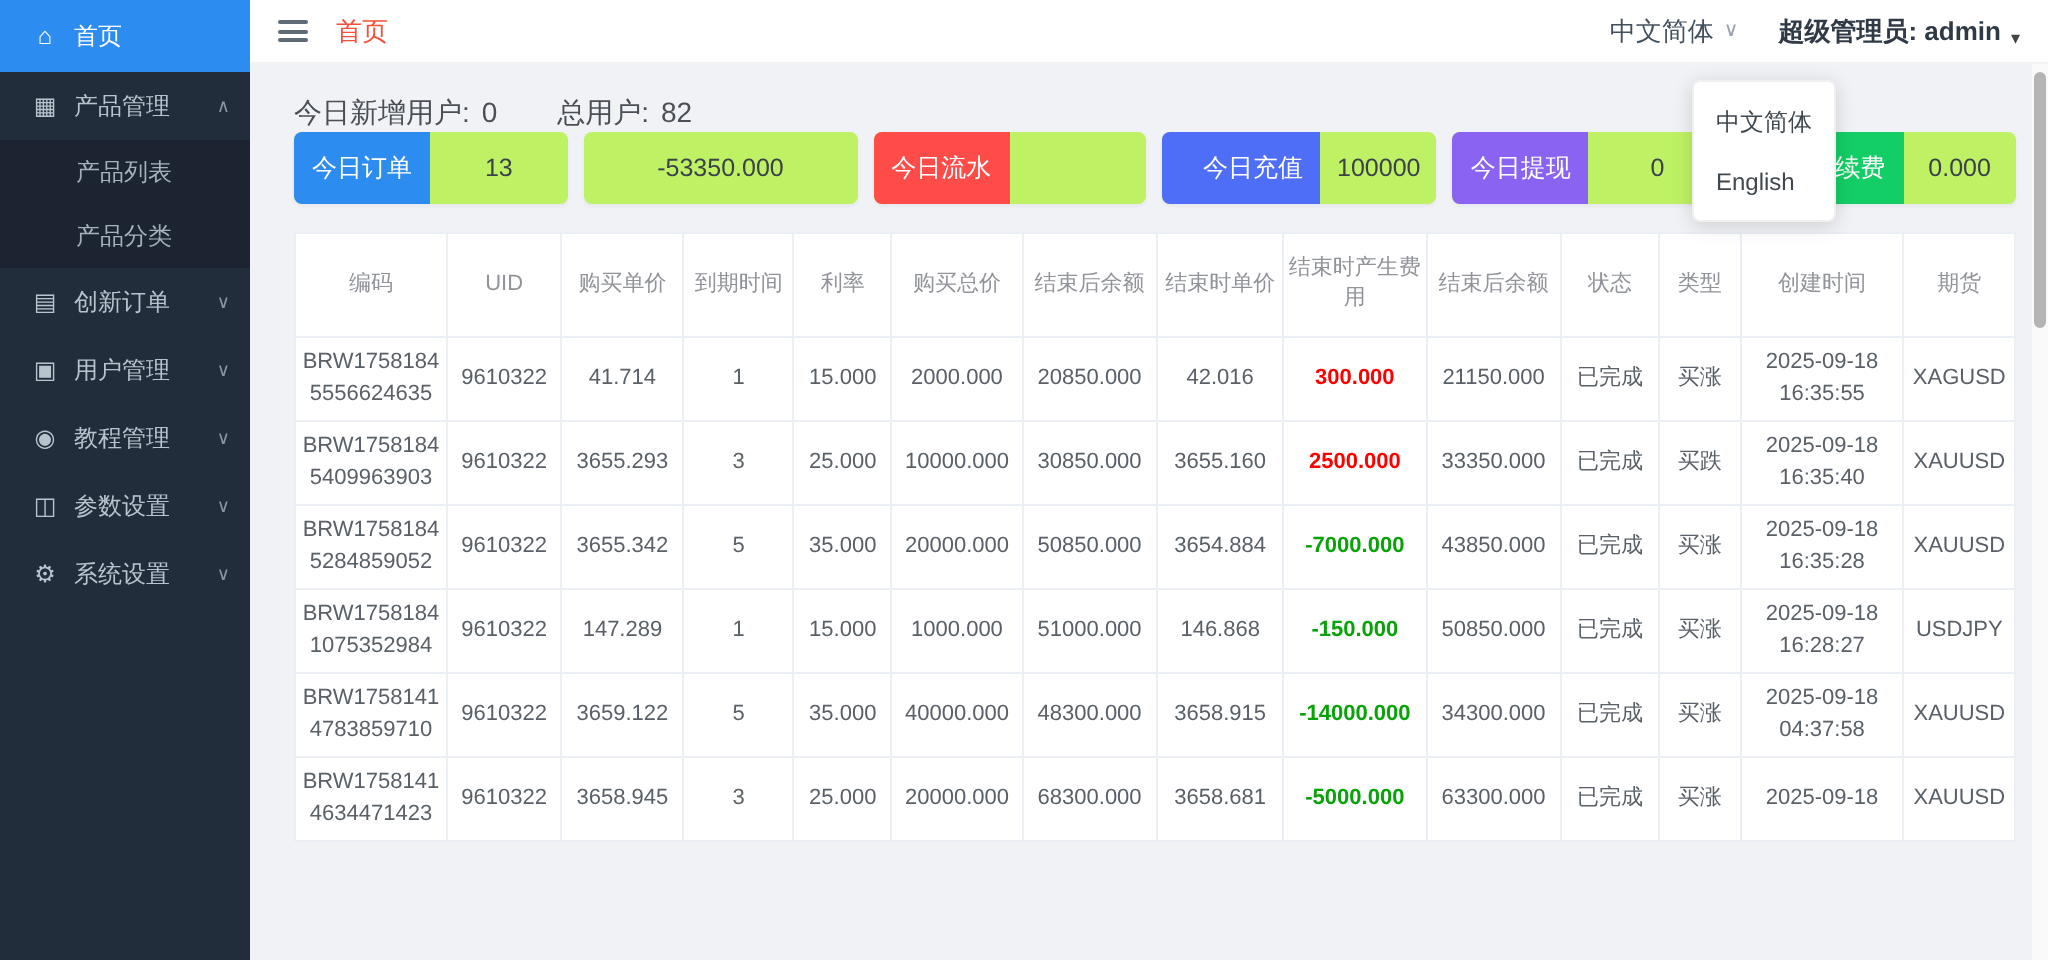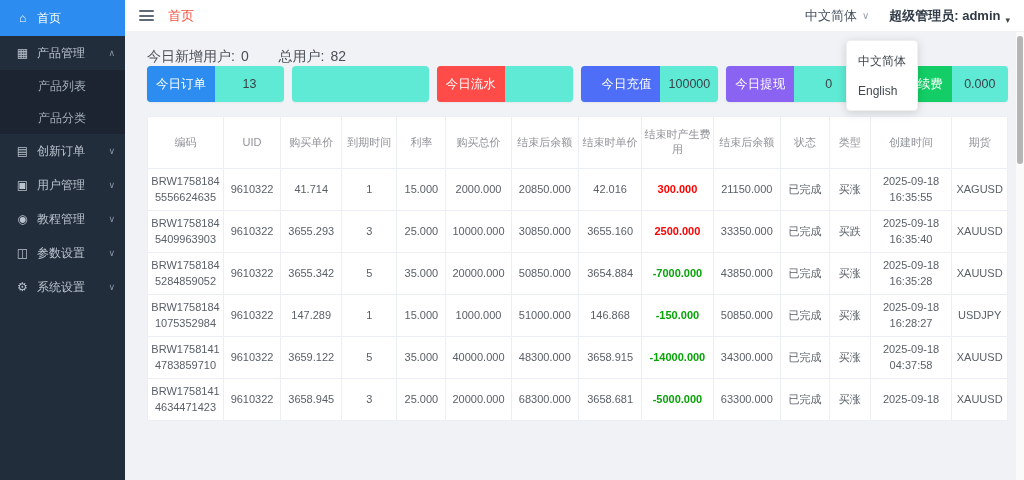--- a/index.html
+++ b/index.html
@@ -46,21 +46,21 @@
   .admin .caret { font-size:9px; color:#444; }
 
   
   .main { position:absolute; left:125px; top:32px; right:0; bottom:0; padding:16px 16px 0 22px; }
   .stats { font-size:14px; color:#4a4f57; margin-bottom:0; }
   .stats .grp { margin-right:26px; }
   .stats .v { margin-left:6px; }
 
   .cards { display:flex; gap:8px; }
   .card {
-    flex:1; height:36px; background:#5eead4; border-radius:4px;
+    flex:1; height:36px; background:#bef264; border-radius:4px;
     display:flex; align-items:stretch; overflow:hidden;
     box-shadow:0 1px 2px rgba(0,0,0,.05);
   }
   .card-label { display:flex; align-items:center; padding:0 9px; color:#fff; font-size:12.5px; white-space:nowrap; flex:none; }
   .card-value { flex:1; display:flex; align-items:center; justify-content:center; font-size:12.5px; color:#3c424a; }
 
   
   .table-wrap { margin-top:14px; background:#fff; border:1px solid #ebeef5; border-bottom:none; }
   table { width:100%; border-collapse:collapse; table-layout:fixed; font-size:11px; }
   th {
@@ -169,20 +169,21 @@
       <span>总用户:</span><span class="v">82</span>
     </span>
   </div>
 
   <div class="cards">
     <div class="card">
       <span class="card-label" style="background: rgb(45, 140, 240);">今日订单</span>
       <span class="card-value">13</span>
     </div>
     <div class="card">
+      <span class="card-value">-53350.000</span>
     </div>
     <div class="card">
       <span class="card-label" style="background: rgb(255, 76, 72);">今日流水</span>
     </div>
     <div class="card">
       <span class="card-label" style="background: rgb(79, 110, 247); padding-left: 20px;">今日充值</span>
       <span class="card-value">100000</span>
     </div>
     <div class="card">
       <span class="card-label" style="background: rgb(138, 99, 242);">今日提现</span>

